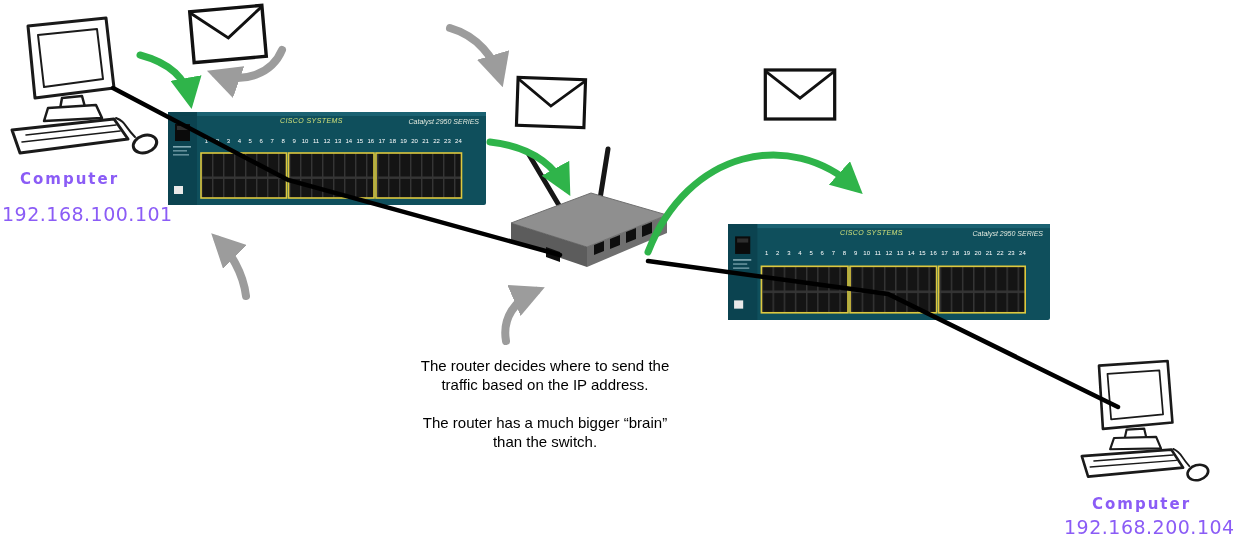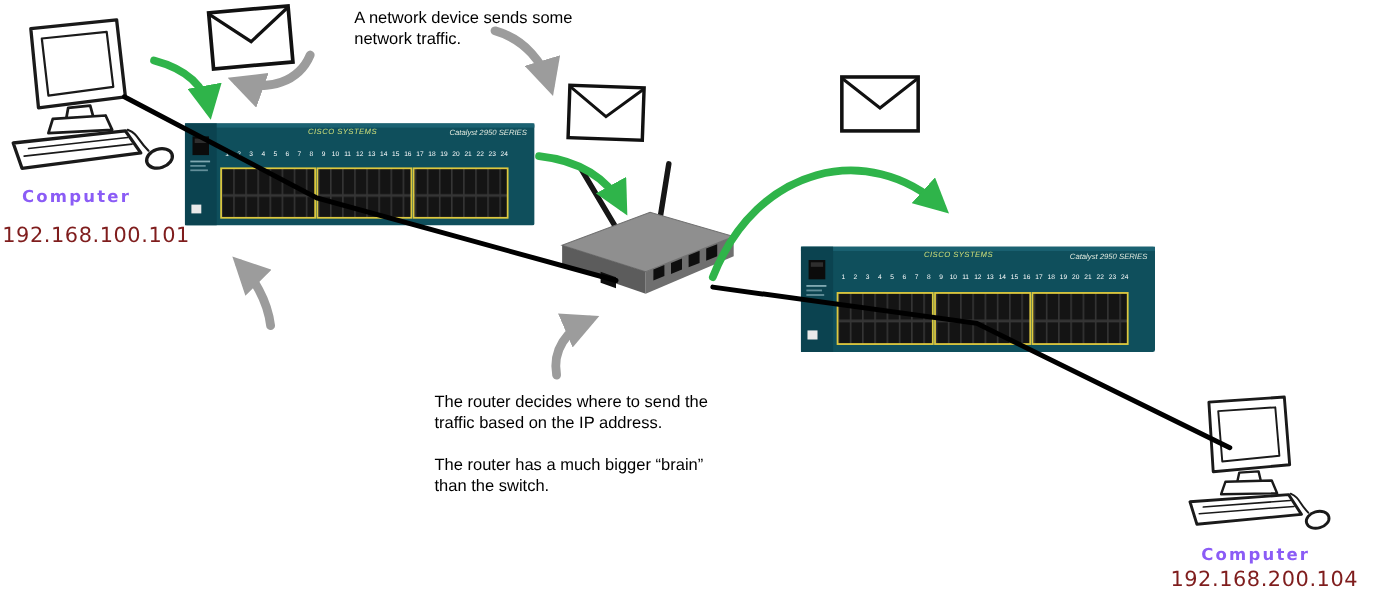--- a/index.html
+++ b/index.html
@@ -13,21 +13,21 @@
   .env { position:absolute; z-index:4; }
   .env svg { display:block; width:100%; height:100%; }
 
   .overlay { position:absolute; left:0; top:0; width:1251px; height:551px; z-index:10; pointer-events:none; }
 
   .note { position:absolute; white-space:pre-line; font-size:15px; line-height:1.27; color:#000; z-index:12; }
 
   .hand { position:absolute; z-index:12; font-family:"DejaVu Sans", sans-serif; font-weight:700;
           font-size:15px; letter-spacing:2px; color:#8b5cf6; }
   .ip   { position:absolute; z-index:12; font-family:"DejaVu Sans", sans-serif; font-weight:500;
-          font-size:19px; letter-spacing:0.5px; color:#7f1d1d; }
+          font-size:19px; letter-spacing:0.5px; color:#8b5cf6; }
 
   .switch { position:absolute; z-index:3; }
   .switch > svg { position:absolute; left:0; top:0; width:100%; height:100%; }
   .sw-brand { position:absolute; left:112px; top:5px; font-size:7px; font-style:italic;
               letter-spacing:0.4px; color:#cfe07a; z-index:3; white-space:nowrap; }
   .sw-model { position:absolute; right:7px; top:6px; font-size:7px; font-style:italic;
               color:#e2eadf; z-index:3; white-space:nowrap; }
   .sw-nums  { position:absolute; left:33px; right:22px; top:26px; display:flex;
               justify-content:space-between; font-size:6px; color:#ffffff; z-index:3; }
   .sw-nums span { flex:1; text-align:center; }
@@ -235,21 +235,19 @@
     <path d="M140,55 C170,63 186,78 190,100" fill="none" stroke="#2fb44a" stroke-width="7" stroke-linecap="round" marker-end="url(#ahGreen)"></path>
     <path d="M490,142 C526,146 552,162 566,188" fill="none" stroke="#2fb44a" stroke-width="7" stroke-linecap="round" marker-end="url(#ahGreen)"></path>
     <path d="M648,252 C688,150 790,128 856,188" fill="none" stroke="#2fb44a" stroke-width="7" stroke-linecap="round" marker-end="url(#ahGreen)"></path>
 
     <path d="M282,50 C272,74 244,84 216,74" fill="none" stroke="#9c9c9c" stroke-width="8" stroke-linecap="round" marker-end="url(#ahGray)"></path>
     <path d="M450,28 C478,36 494,58 500,78" fill="none" stroke="#9c9c9c" stroke-width="8" stroke-linecap="round" marker-end="url(#ahGray)"></path>
     <path d="M246,296 C243,272 230,252 218,240" fill="none" stroke="#9c9c9c" stroke-width="8" stroke-linecap="round" marker-end="url(#ahGray)"></path>
     <path d="M506,341 C502,318 515,300 536,291" fill="none" stroke="#9c9c9c" stroke-width="8" stroke-linecap="round" marker-end="url(#ahGray)"></path>
   </svg>
 
-  <div class="note" style="left:322px; top:7px; width:240px;">A network device sends some
-network traffic.</div>
-  <div class="note" style="left:395px; top:356px; width:300px;">The router decides where to send the
+  <div class="note" style="left:395px; top:356px; width:300px;text-align:center;">The router decides where to send the
 traffic based on the IP address.
 
 The router has a much bigger “brain”
 than the switch.</div>
 
 </div>
 
 </body></html>

